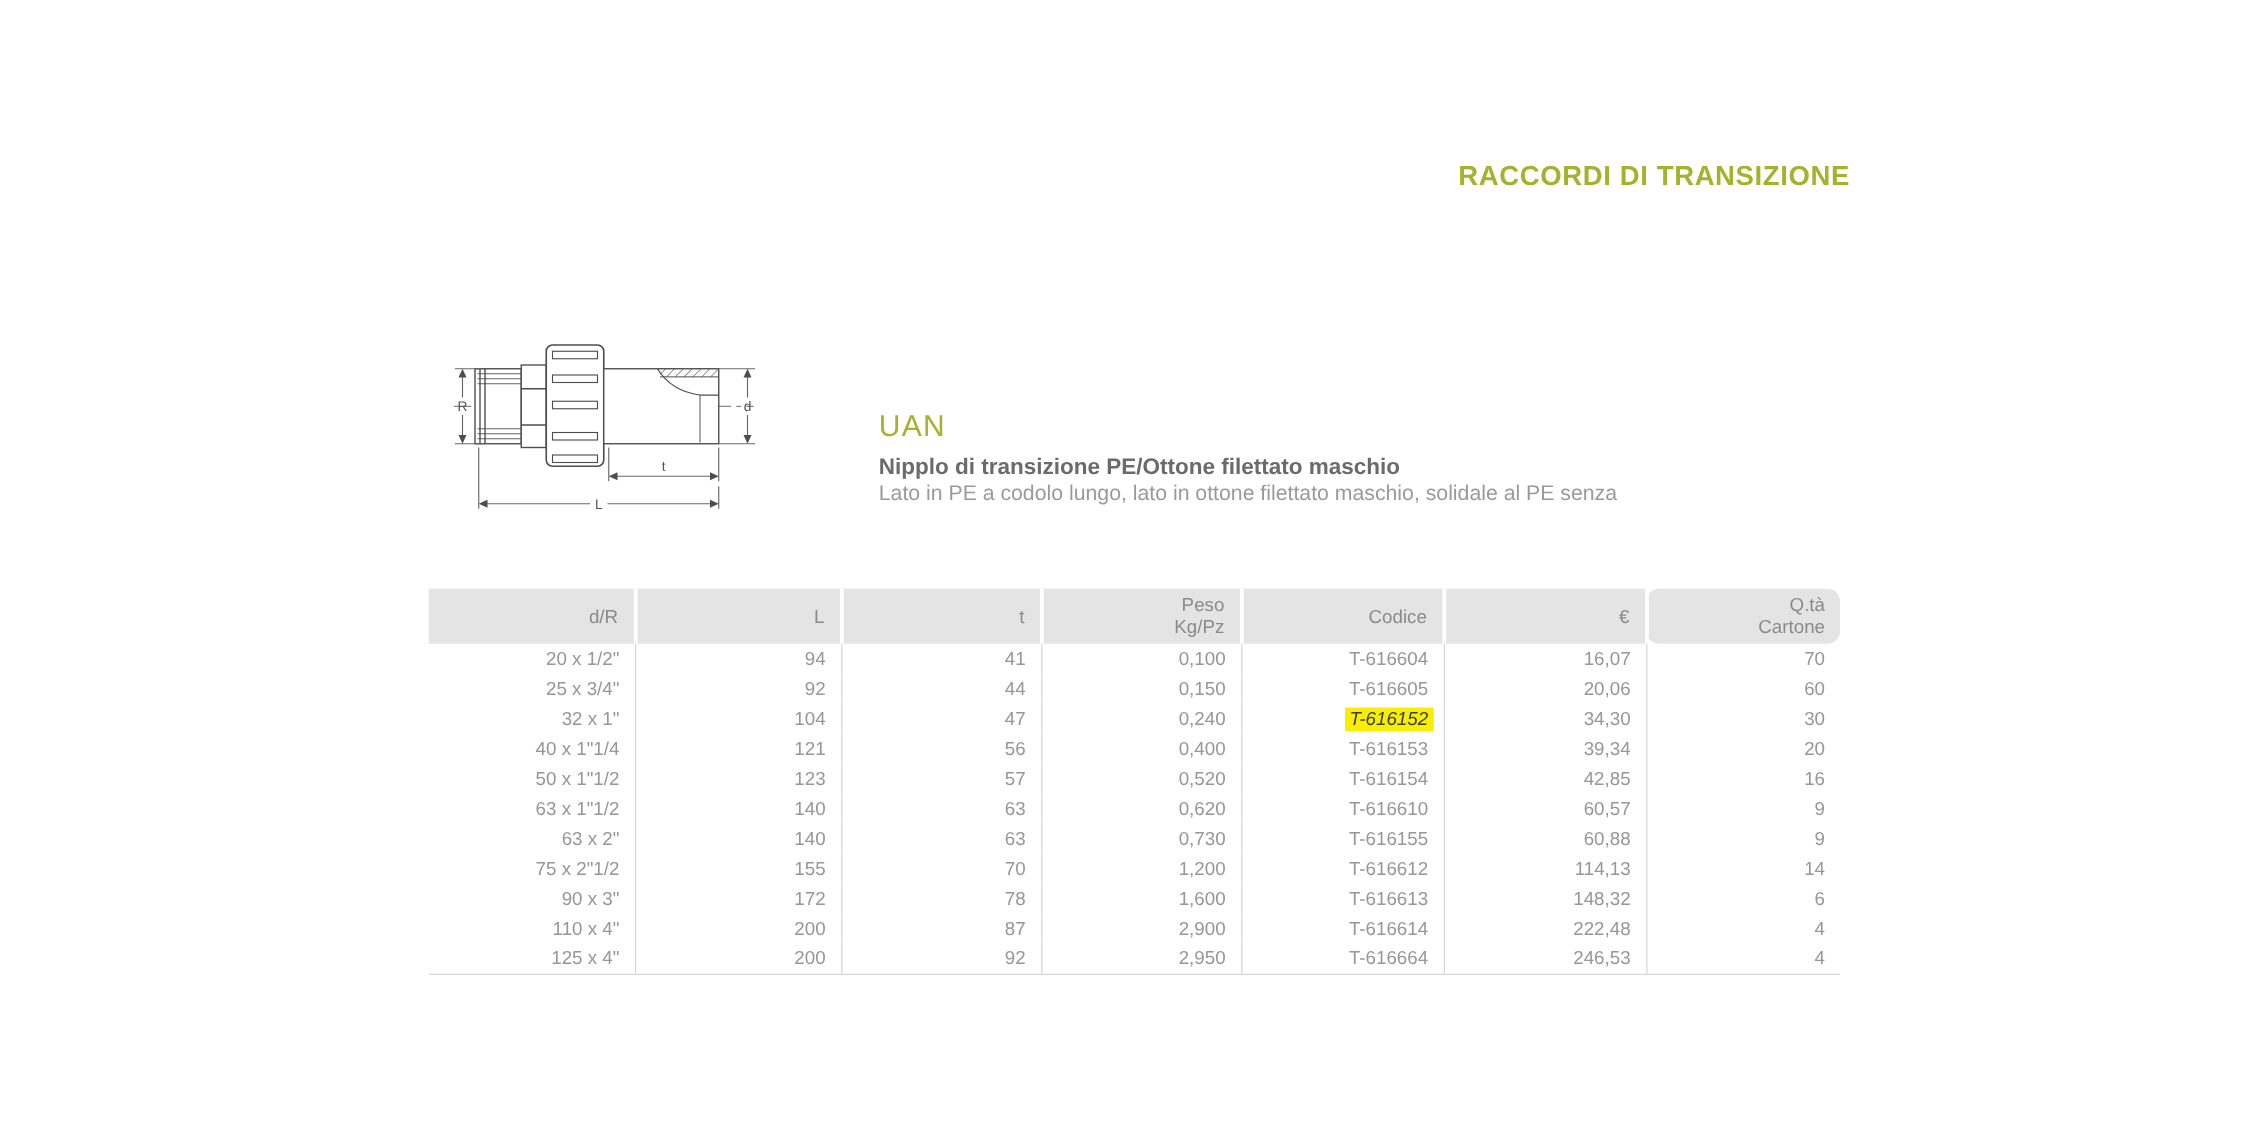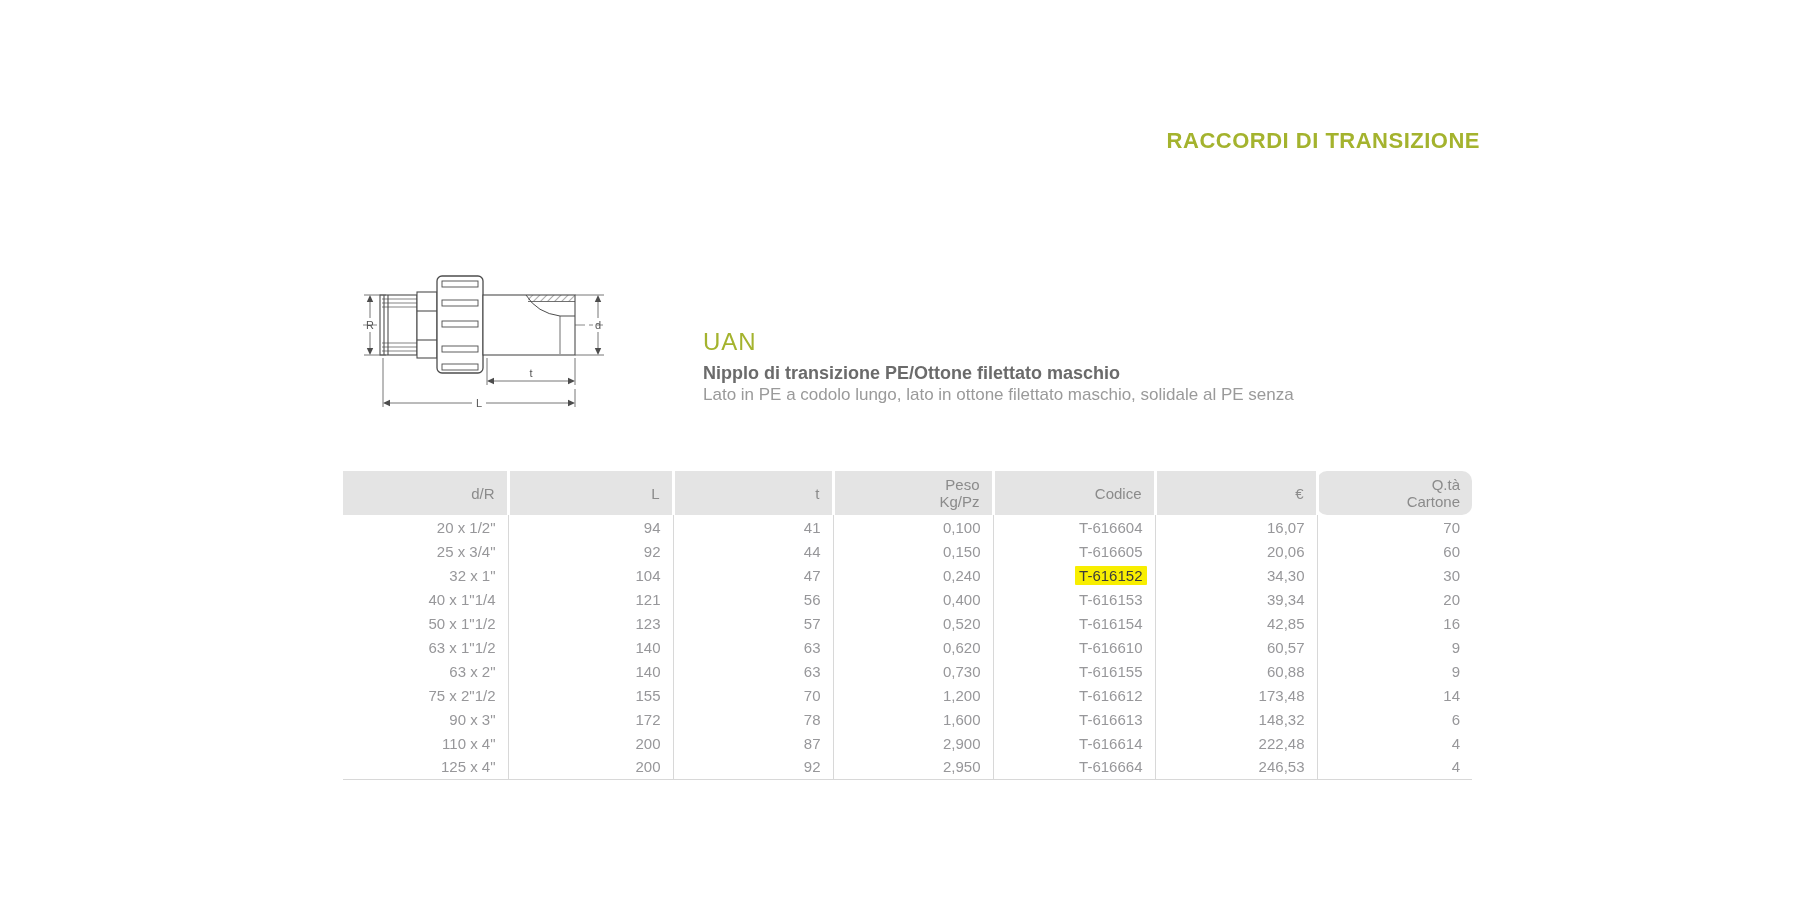--- a/index.html
+++ b/index.html
@@ -108,20 +108,21 @@
   }
   .spec-table td:last-child { border-right: none; }
   .spec-table tr:last-child td { border-bottom: 1px solid var(--row_line); }
   .hl {
     display: inline-block;
     background: var(--highlight);
     color: #3c3c3c;
     padding: 1px 4px;
     margin-right: -4px;
     border-radius: 1px;
+    font-style: italic;
   }
 </style>
 </head>
 <body>
 
 <div class="page">
 
   <div class="headline">RACCORDI DI TRANSIZIONE</div>
 
   <svg class="drawing" viewBox="0 0 340 200" xmlns="http://www.w3.org/2000/svg">
@@ -318,21 +319,21 @@
           <td>T-616155</td>
           <td>60,88</td>
           <td>9</td>
         </tr>
         <tr>
           <td>75 x 2"1/2</td>
           <td>155</td>
           <td>70</td>
           <td>1,200</td>
           <td>T-616612</td>
-          <td>173,48</td>
+          <td>114,13</td>
           <td>14</td>
         </tr>
         <tr>
           <td>90 x 3"</td>
           <td>172</td>
           <td>78</td>
           <td>1,600</td>
           <td>T-616613</td>
           <td>148,32</td>
           <td>6</td>

